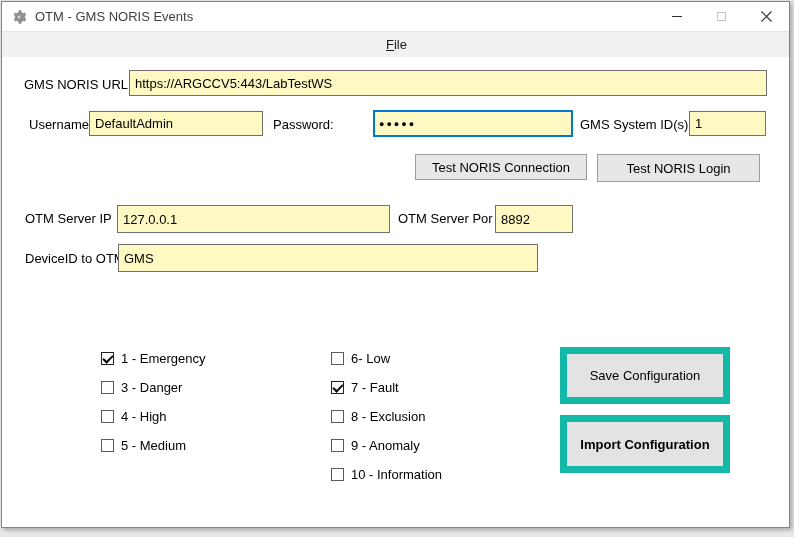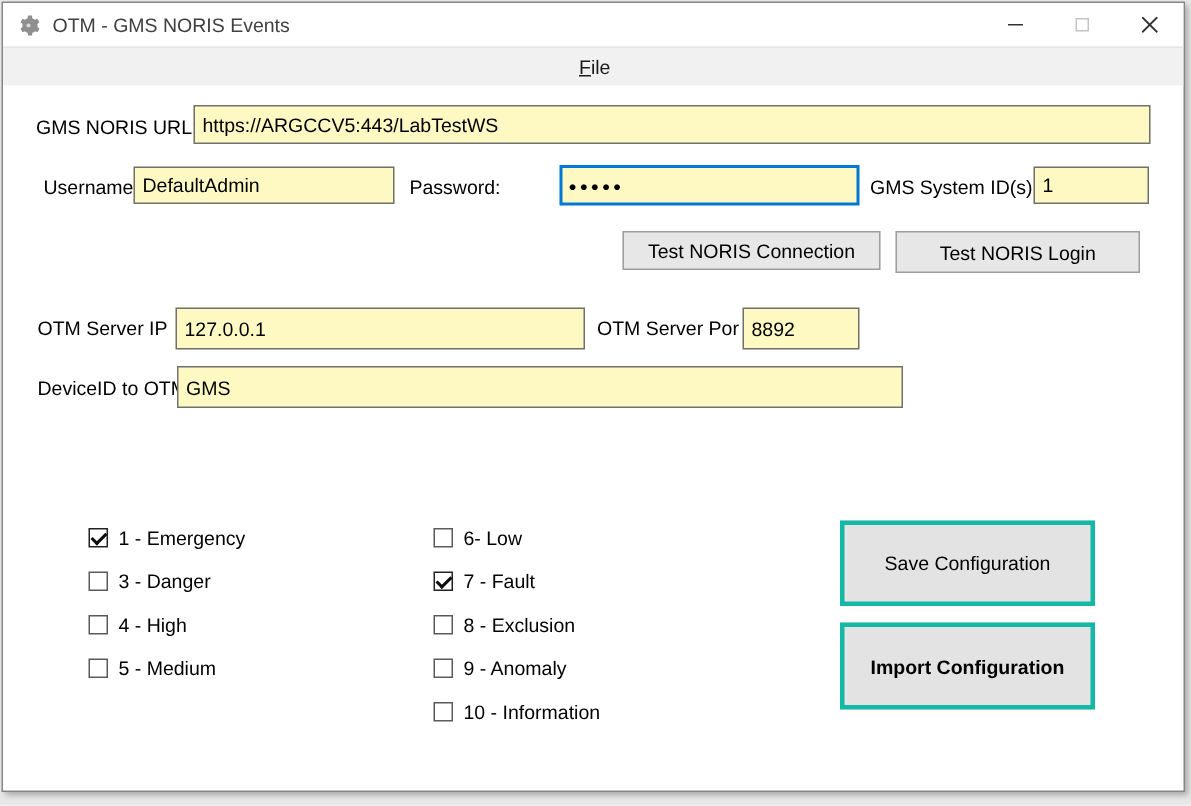--- a/index.html
+++ b/index.html
@@ -44,24 +44,24 @@
     font-family:"Liberation Sans", sans-serif; font-size:13px; color:#000;
     padding-left:5px; outline:none;
   }
   .tb-focus { border:2px solid #0078d7; padding-left:4px; }
   .pw { font-size:9px; font-weight:bold; letter-spacing:2px; }
   .btn {
     position:absolute; background:#e7e7e7; border:1px solid #9d9d9d;
     font-family:"Liberation Sans", sans-serif; font-size:13px; color:#000;
     display:flex; align-items:center; justify-content:center; cursor:default;
   }
-  .btn-big { background:#e3e3e3; border:3px solid #14b8a6; }
+  .btn-big { background:#e3e3e3; border:7px solid #14b8a6; }
   
   .cbcol { position:absolute; display:flex; flex-direction:column; }
-  .cbrow { display:flex; align-items:center; height:29px; }
+  .cbrow { display:flex; align-items:center; height:29px;margin-left:42px; }
   .cbbox {
     width:13px; height:13px; border:1px solid #5a5a5a; background:#fff;
     margin-right:7px; position:relative; flex:0 0 auto;
   }
   .cbrow[data-checked="true"] .cbbox { border-color:#222; }
   .cbrow[data-checked="true"] .cbbox::after {
     content:""; position:absolute; left:1px; top:2px;
     width:8px; height:4px;
     border-left:2px solid #0c0c0c; border-bottom:2px solid #0c0c0c;
     transform:rotate(-45deg);
@@ -116,21 +116,21 @@
   <button class="btn" style="left:413px; top:152px; width:172px; height:26px;">Test NORIS Connection</button>
   <button class="btn" style="left:595px; top:152px; width:163px; height:28px;">Test NORIS Login</button>
 
   <div class="lbl" style="left:23px; top:204px;">OTM Server IP</div>
   <input class="tb" style="left: 115px; top: 203px; width: 273px; height: 28px;" value="127.0.0.1">
 
   <div class="lbl" style="left:396px; top:204px;">OTM Server Por</div>
   <input class="tb" style="left: 493px; top: 203px; width: 78px; height: 28px;" value="8892">
 
   <div class="lbl" style="left:23px; top:244px;">DeviceID to OTM</div>
-  <input class="tb" style="left: 116px; top: 242px; width: 484px; height: 28px;" value="GMS">
+  <input class="tb" style="left: 116px; top: 242px; width: 420px; height: 28px;" value="GMS">
 
   <div class="cbcol" style="left:57px; top:342px;">
     <div class="cbrow" data-checked="true">
       <div class="cbbox"></div>
       <span class="cblabel">1 - Emergency</span>
     </div>
     <div class="cbrow" data-checked="false">
       <div class="cbbox"></div>
       <span class="cblabel">3 - Danger</span>
     </div>

